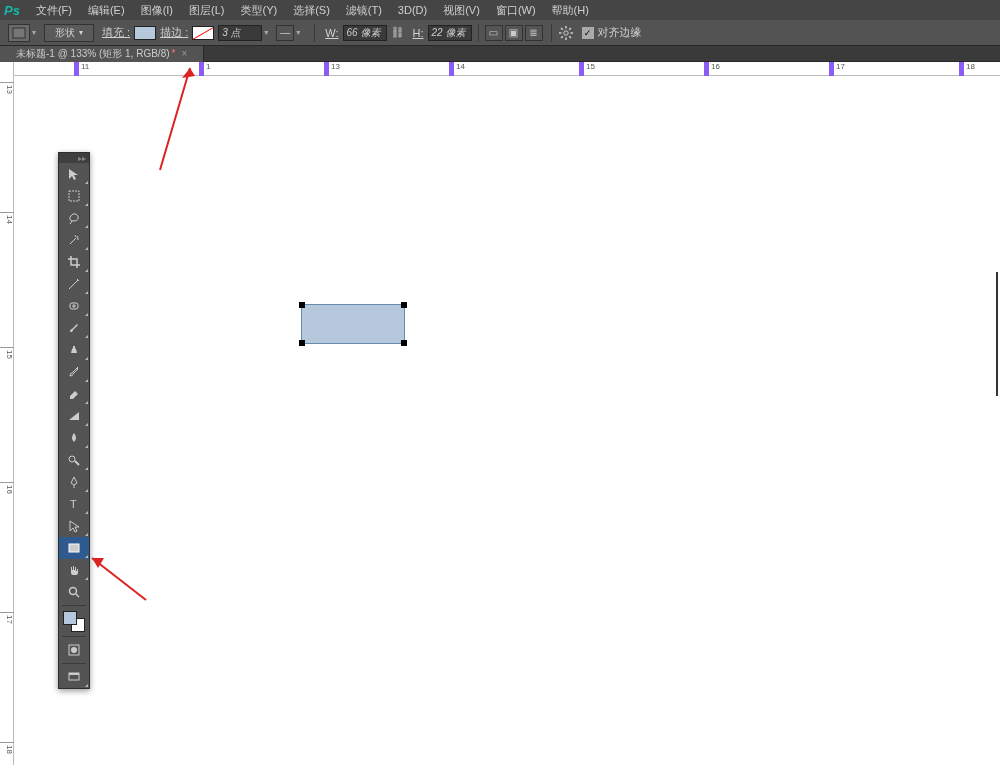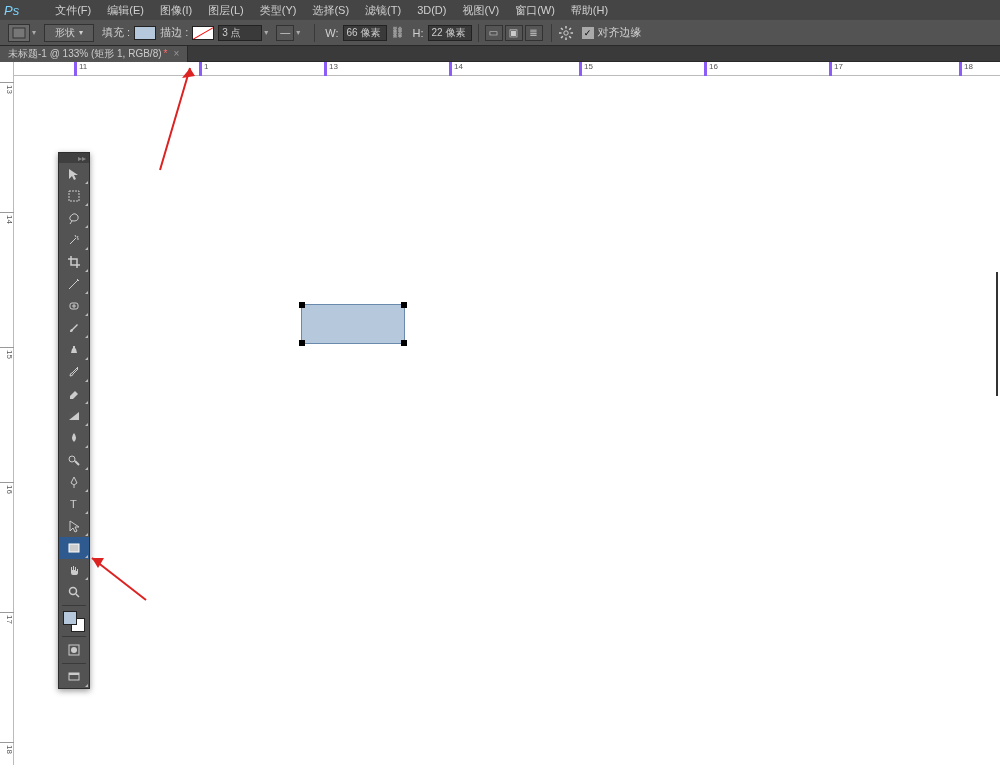--- a/index.html
+++ b/index.html
@@ -1,47 +1,47 @@
 <!DOCTYPE html>
 <html><head>
 <meta charset="utf-8">
 <style>
 * { margin: 0; padding: 0; box-sizing: border-box; font-family: "Microsoft YaHei", sans-serif; }
 body { background: #ffffff; width: 1000px; height: 765px; overflow: hidden; position: relative; }
 
 
 .menu-bar { background: #454545; height: 20px; display: flex; align-items: center; padding: 0 4px; font-size: 11px; color: #d0d0d0; }
-.logo { color: #7dd3fc; font-weight: normal; font-size: 13px; margin-right: 28px; font-style: italic; }
+.logo { color: #14b8a6; font-weight: bold; font-size: 13px; margin-right: 8px; font-style: italic; }
 .menu-item { padding: 0 8px; cursor: pointer; }
 
 
 .options-bar { background: #535353; height: 26px; display: flex; align-items: center; padding: 0 8px; font-size: 11px; color: #d0d0d0; border-bottom: 1px solid #282828; }
 .tool-preset { width: 22px; height: 18px; background: #6a6a6a; border: 1px solid #323232; display: flex; align-items: center; justify-content: center; margin-right: 2px; }
 .tool-preset svg { width: 14px; height: 12px; }
 .dropdown-arrow { color: #aaa; font-size: 8px; margin-right: 8px; }
 .shape-mode { width: 50px; height: 18px; background: #5a5a5a; border: 1px solid #323232; display: flex; align-items: center; justify-content: center; font-size: 10px; margin-right: 4px; }
-.label { margin: 16px 4px; }
+.label { margin: 16px 4px; text-decoration: underline; }
 .color-swatch { width: 22px; height: 14px; border: 1px solid #222; display: inline-block; vertical-align: middle; }
 .fill-swatch { background: #b6c9dc; }
 .stroke-swatch { background: #fff; position: relative; overflow: hidden; }
 .stroke-swatch::after { content: ""; position: absolute; width: 160%; height: 1px; background: red; top: 50%; left: -30%; transform: rotate(-30deg); }
-.num-input { width: 44px; height: 16px; background: #3a3a3a; border: 1px solid #222; color: #ccc; font-size: 10px; text-align: left; padding: 0 3px; display: inline-flex; align-items: center; }
+.num-input { width: 44px; height: 16px; background: #3a3a3a; border: 1px solid #222; color: #ccc; font-size: 10px; text-align: left; padding: 0 3px; display: inline-flex; align-items: center; font-style: italic; }
 .divider { width: 1px; height: 18px; background: #3a3a3a; margin: 0 6px; }
 .small-btn { width: 18px; height: 16px; background: #555; border: 1px solid #323232; margin-right: 2px; display: inline-flex; align-items: center; justify-content: center; font-size: 10px; color: #ccc; }
 .gear { width: 16px; height: 16px; display: flex; align-items: center; justify-content: center; }
 .checkbox { width: 12px; height: 12px; background: #aaa; display: inline-flex; align-items: center; justify-content: center; font-size: 9px; color: #000; margin-right: 4px; }
 
 
 .tab-bar { background: #3a3a3a; height: 16px; display: flex; align-items: center; font-size: 10px; color: #ccc; border-bottom: 1px solid #282828; }
-.doc-tab { background: #535353; height: 16px; padding: 0 8px; display: flex; align-items: center; border-right: 1px solid #282828; }
+.doc-tab { background: #535353; height: 16px; padding: 0 16px; display: flex; align-items: center; border-right: 1px solid #282828; }
 .close-x { margin-left: 6px; font-size: 10px; color: #999; }
 
 
 .ruler-h { background: #ffffff; height: 14px; border-bottom: 1px solid #bbb; position: relative; font-size: 8px; color: #555; margin-left: 14px; }
-.ruler-h .tick { position: absolute; top: 0; height: 14px; border-left: 3px solid #8b5cf6; padding-left: 2px; line-height: 10px; }
+.ruler-h .tick { position: absolute; top: 0; height: 14px; border-left: 5px solid #8b5cf6; padding-left: 2px; line-height: 10px; }
 .ruler-v { position: absolute; left: 0; top: 62px; width: 14px; bottom: 0; background: #fff; border-right: 1px solid #bbb; font-size: 8px; color: #555; }
 .ruler-v .tick { position: absolute; left: 0; width: 14px; border-top: 1px solid #999; text-align: center; writing-mode: vertical-rl; line-height: 9px; padding-top: 2px; }
 
 
 .canvas-area { position: absolute; left: 14px; top: 76px; right: 0; bottom: 0; background: #fff; }
 
 
 .shape-rect { position: absolute; left: 287px; top: 228px; width: 104px; height: 40px; background: #b6c9dc; border: 1px solid #6a8aad; }
 .handle { position: absolute; width: 6px; height: 6px; background: #000; }
 .h-tl { left: -3px; top: -3px; }

